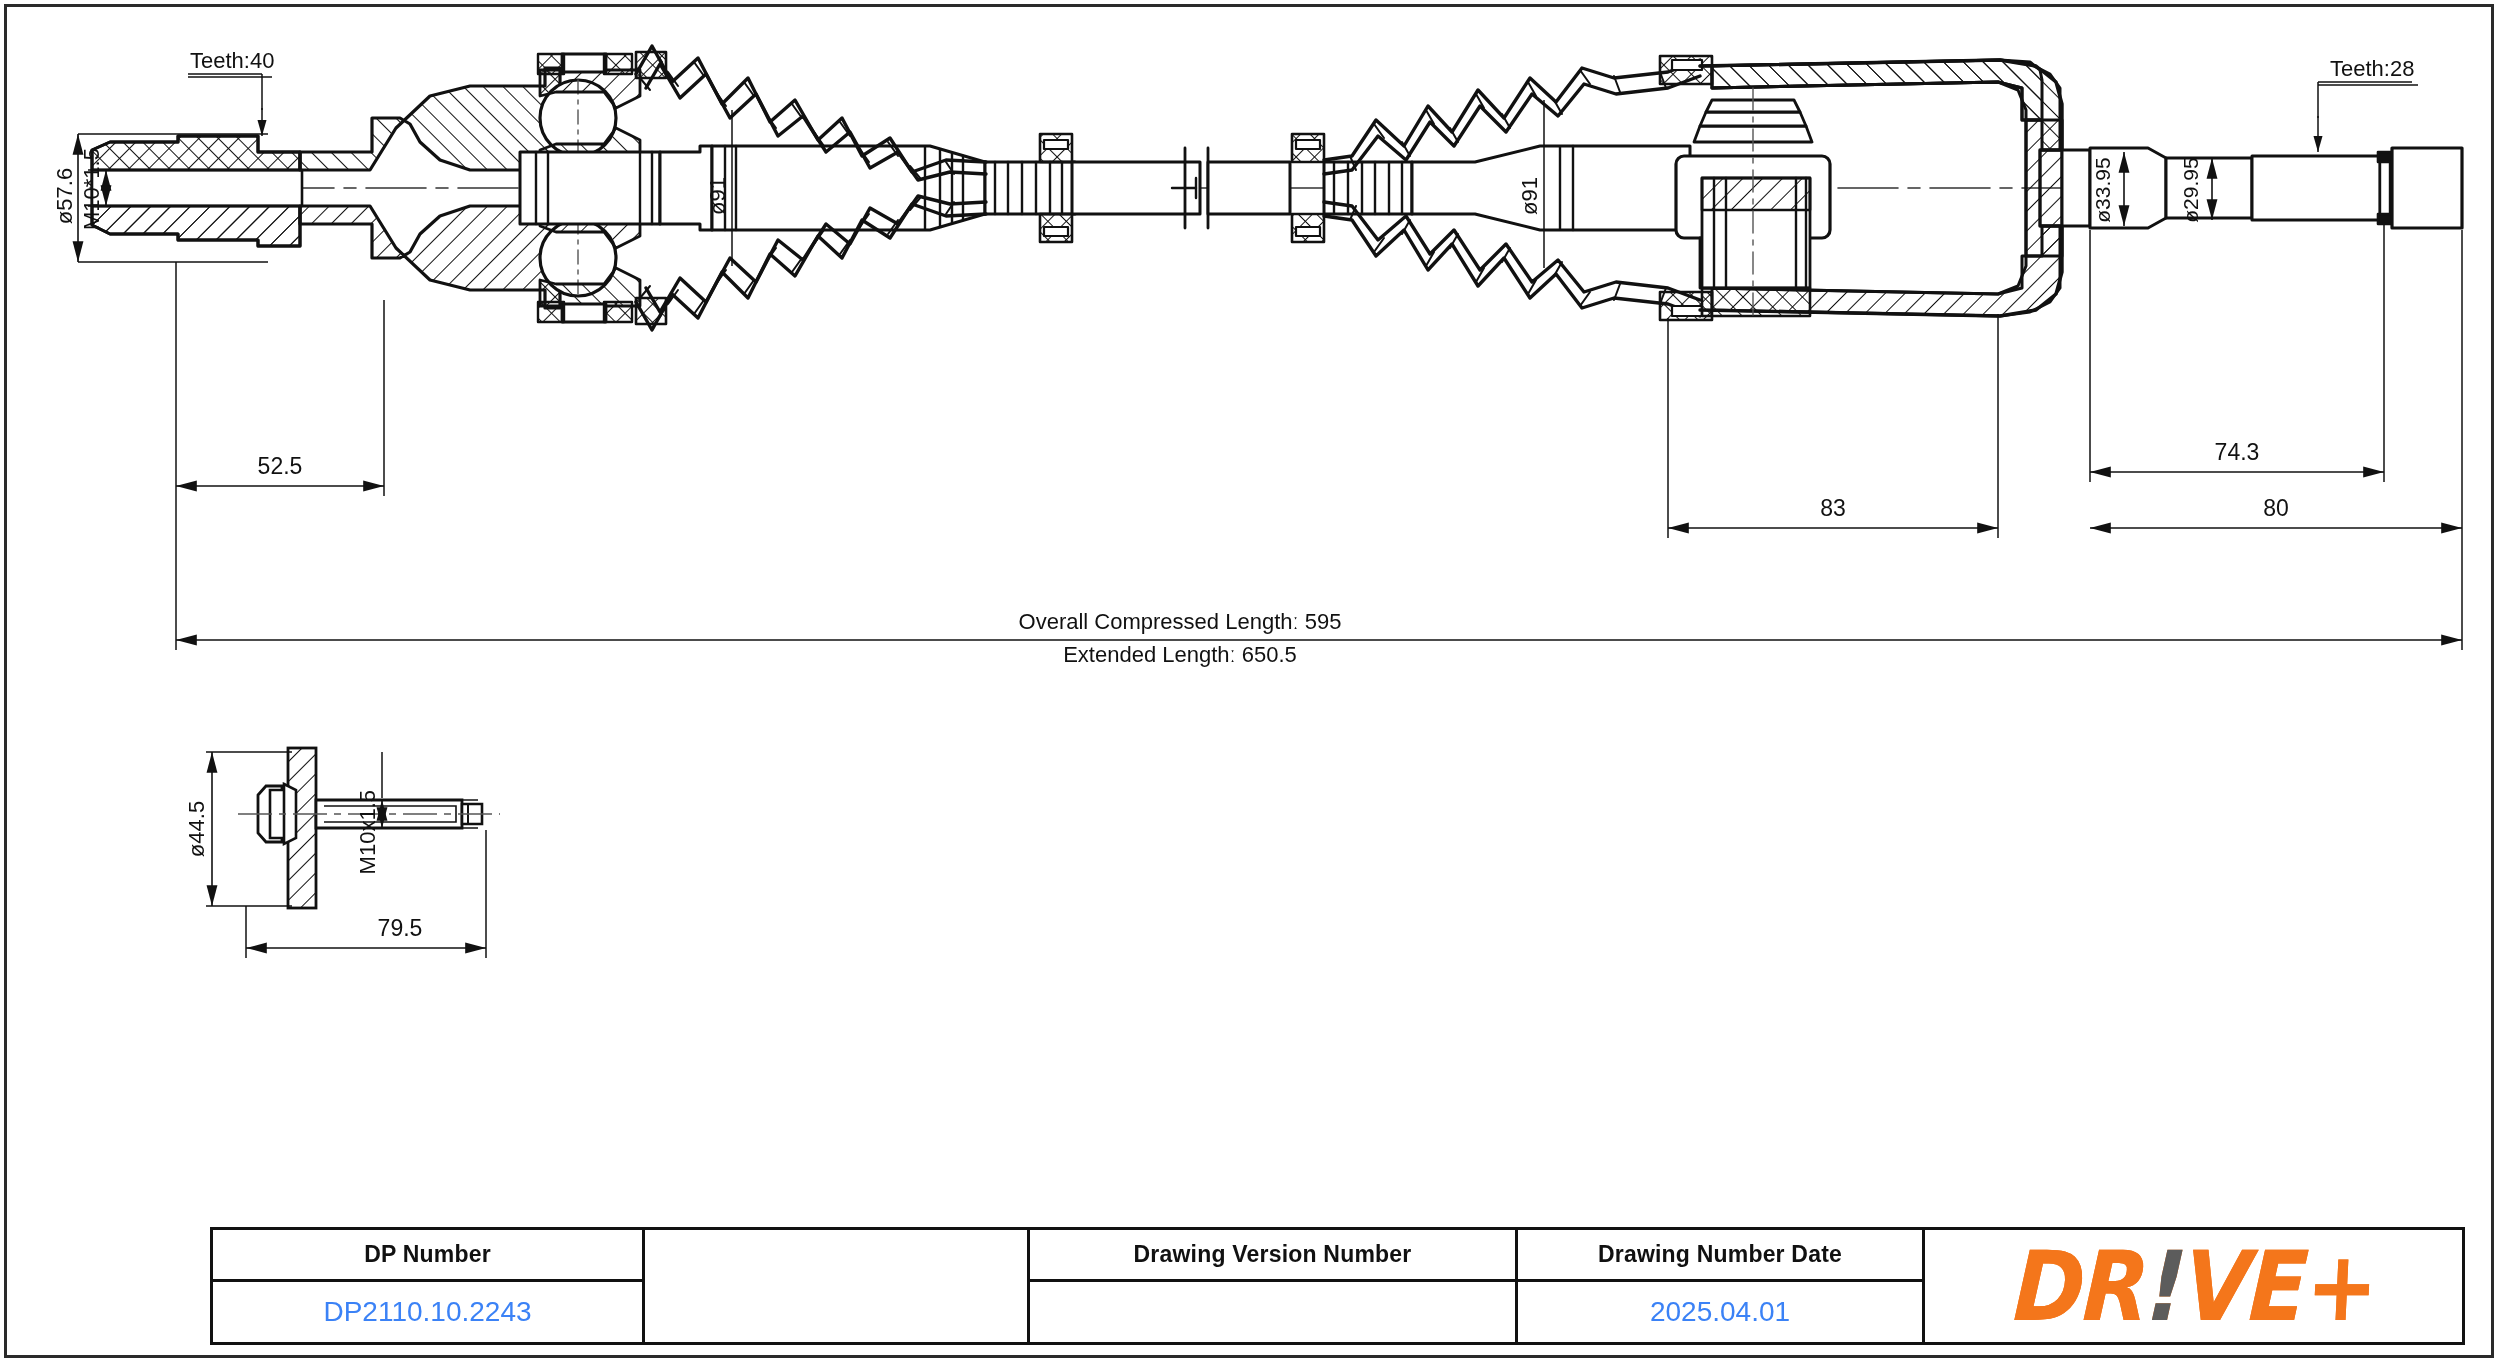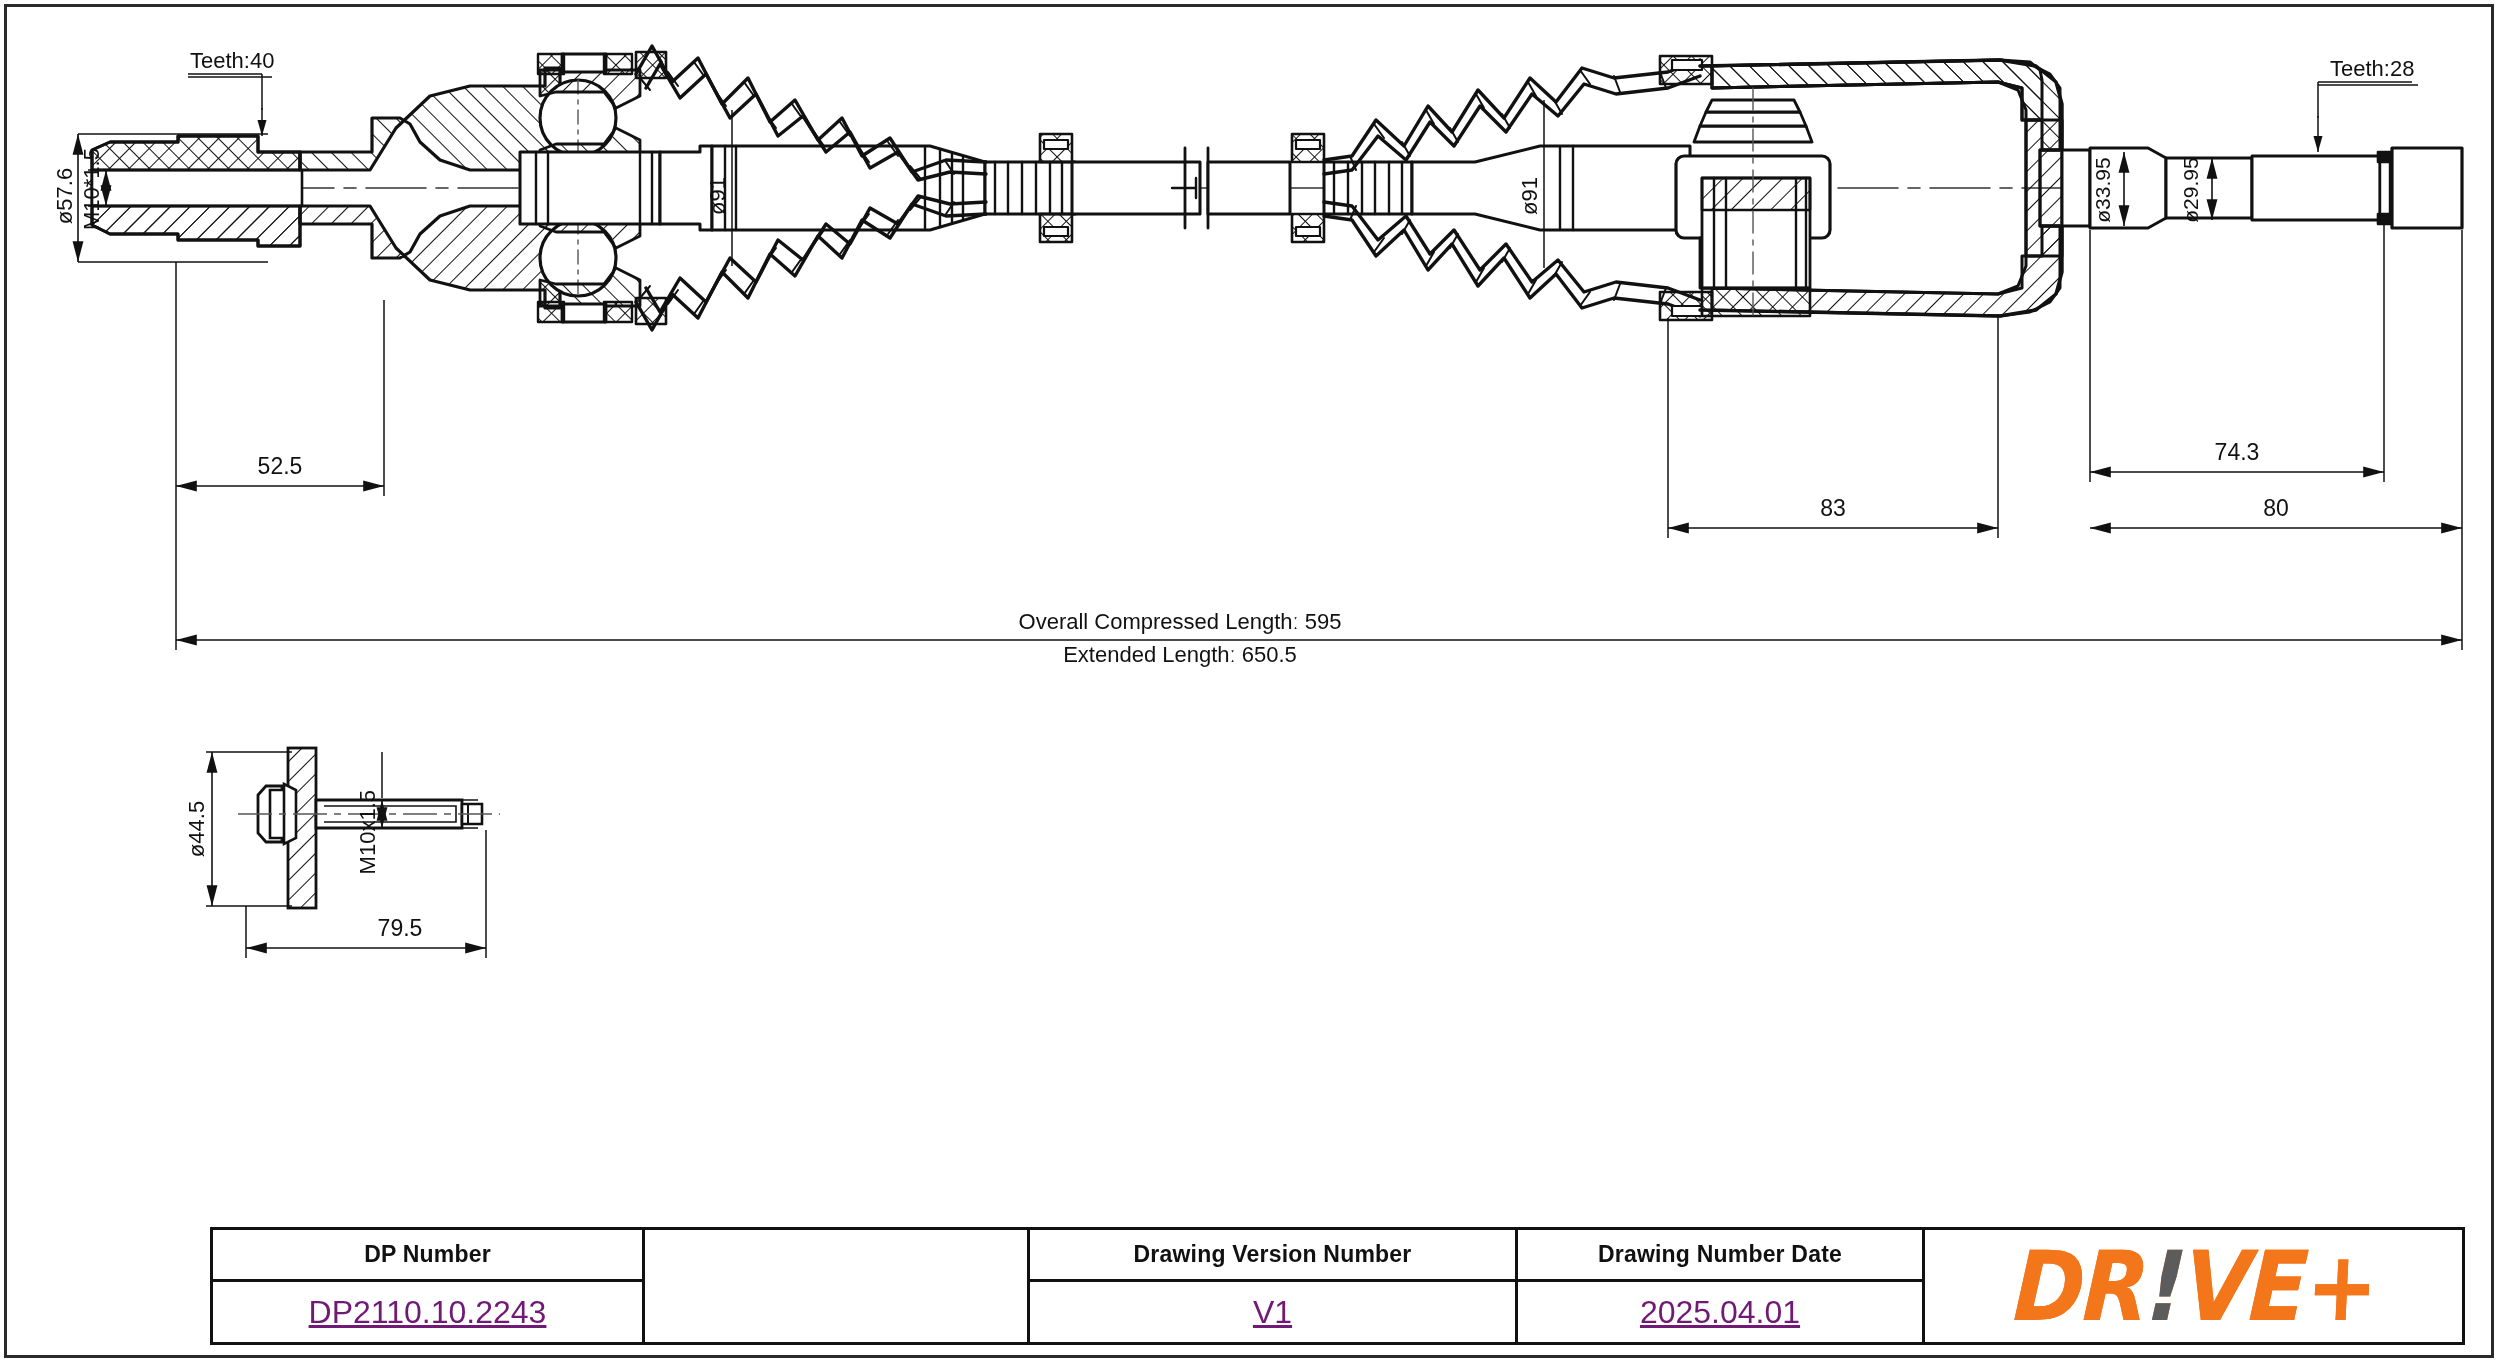--- a/index.html
+++ b/index.html
@@ -24,21 +24,21 @@
     display:flex;flex-direction:column;
   }
   .tb-col:last-child{border-right:none;}
   .tb-head{
     flex:0 0 52px;border-bottom:3px solid #111;box-sizing:border-box;
     display:flex;align-items:center;justify-content:center;
     font-weight:bold;font-size:23px;letter-spacing:.2px;color:#111;
   }
   .tb-val{
     flex:1;display:flex;align-items:center;justify-content:center;
-    font-size:32px;color:#701a75;text-decoration:underline;
+    font-size:28px;color:#3b82f6;
   }
   .c1{width:432px;}
   .c2{width:385px;}
   .c3{width:488px;}
   .c4{width:407px;}
   .c5{flex:1;position:relative;}
 
   
   #logo{
     position:absolute;left:0;top:0;width:100%;height:100%;
@@ -491,21 +491,20 @@
   <div class="tb-col c1">
     <div class="tb-head">DP Number</div>
     <div class="tb-val">DP2110.10.2243</div>
   </div>
 
   <div class="tb-col c2">
   </div>
 
   <div class="tb-col c3">
     <div class="tb-head">Drawing Version Number</div>
-    <div class="tb-val">V1</div>
   </div>
 
   <div class="tb-col c4">
     <div class="tb-head">Drawing Number Date</div>
     <div class="tb-val">2025.04.01</div>
   </div>
 
   <div class="tb-col c5">
     <div id="logo">
       <span class="logo-text"><span>DR</span><span class="bang">!</span><span>VE</span><span class="plus">+</span></span>

